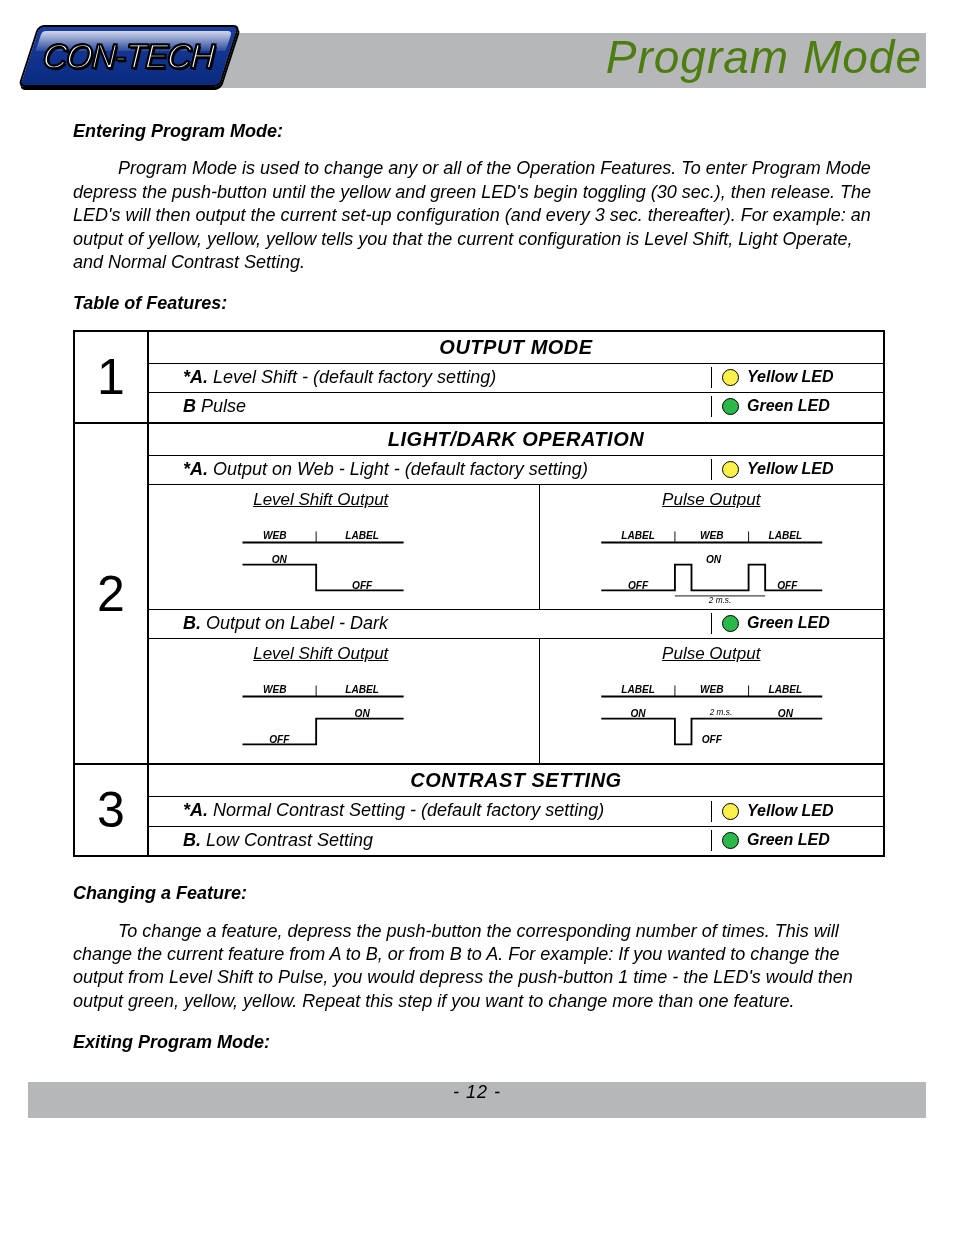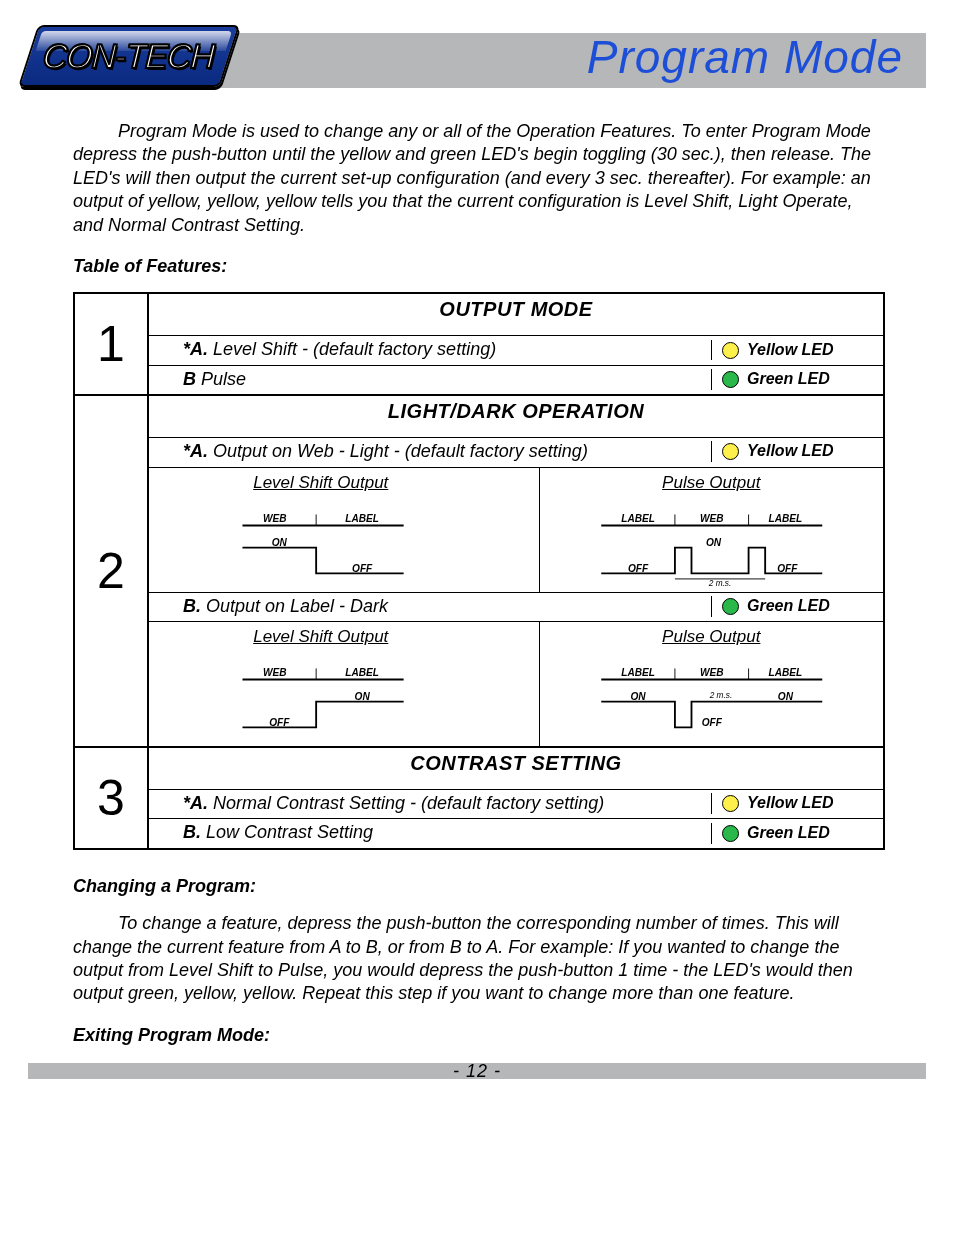--- a/index.html
+++ b/index.html
@@ -68,27 +68,27 @@
     font-family: Impact, "Arial Black", sans-serif;
     font-size: 34px;
     letter-spacing:-1px;
     color:#fff;
     -webkit-text-stroke: 2px #000;
     text-shadow: 2px 2px 0 #000, -1px -1px 0 #000;
     white-space:nowrap;
   }
   .header-title {
     position:absolute;
-    right: 23px;
+    right: 4px;
     top: 5px;
     font-family: Impact, "Arial Black", sans-serif;
     font-style: italic;
     font-size: 46px;
     letter-spacing: 1px;
-    color: #1d4ed8;
+    color: #4d7c0f;
   }
 
   .content {
     padding: 0 45px;
     font-style: italic;
     font-size: 18px;
     line-height: 1.3;
   }
   .section-heading {
     font-weight: bold;
@@ -105,21 +105,21 @@
   .feat-table {
     border: 2px solid #000;
     width: 100%;
     margin: 8px 0 25px 0;
   }
   .sect-title {
     text-align:center;
     font-weight: bold;
     font-size: 20px;
     border-bottom: 1px solid #000;
-    padding: 2px 0 13px;
+    padding: 2px 0 3px;
     letter-spacing: .5px;
   }
   .feature-section { border-bottom: 2px solid #000;}
   .feature-section:last-child { border-bottom: none;}
   .row {
     display:flex;
     border-bottom:1px solid #000;
   }
   .numcell {
     width: 72px;
@@ -182,25 +182,24 @@
     text-align:center;
     text-decoration: underline;
     font-size: 17px;
     margin-bottom: 4px;
   }
   svg.diag { width:100%; height:90px; display:block;}
   svg text { font-family: Arial, sans-serif; font-style: italic; font-weight:bold; font-size:11px; fill:#000;}
   svg .ms { font-size:9px; font-weight:normal;}
 
   .footer-bar {
-    margin-top: 16px;
-    height: 16px;
+    margin-top: 27px;
+    height: 36px;
     background:#b6b7b9;
     display:flex;
-    align-items:center;
     justify-content:center;
     font-family: Impact, "Arial Black", sans-serif;
     font-style: italic;
     font-size: 18px;
     letter-spacing:1px;
   }
 </style>
 </head>
 <body>
 
@@ -211,20 +210,21 @@
     <div class="logo-wrap">
       <div class="logo">
           <div class="logo-text">CON-TECH</div>
         </div>
     </div>
     <div class="header-title">Program Mode</div>
   </div>
 
   <div class="content">
 
+    <div class="section-heading">Entering Program Mode:</div>
     <p class="body">Program Mode is used to change any or all of the Operation Features. To enter Program Mode depress the push-button until the yellow and green LED's begin toggling (30 sec.), then release. The LED's will then output the current set-up configuration (and every 3 sec. thereafter). For example: an output of yellow, yellow, yellow tells you that the current configuration is Level Shift, Light Operate, and Normal Contrast Setting.</p>
 
     <div class="section-heading">Table of Features:</div>
 
     <div class="feat-table">
 
       <div class="feature-section">
         <div class="row" style="border-bottom:none;">
           <div class="numcell">1</div>
           <div class="stack">
@@ -358,21 +358,21 @@
                   <span class="led-dot led-green"></span>
                   <span>Green LED</span>
                 </div>
             </div>
           </div>
         </div>
       </div>
 
     </div>
 
-    <div class="section-heading">Changing a Program:</div>
+    <div class="section-heading">Changing a Feature:</div>
     <p class="body">To change a feature, depress the push-button the corresponding number of times. This will change the current feature from A to B, or from B to A. For example: If you wanted to change the output from Level Shift to Pulse, you would depress the push-button 1 time - the LED's would then output green, yellow, yellow. Repeat this step if you want to change more than one feature.</p>
 
     <div class="section-heading">Exiting Program Mode:</div>
 
   </div>
 
   <div class="footer-bar">
     <span>- 12 -</span>
   </div>
 

